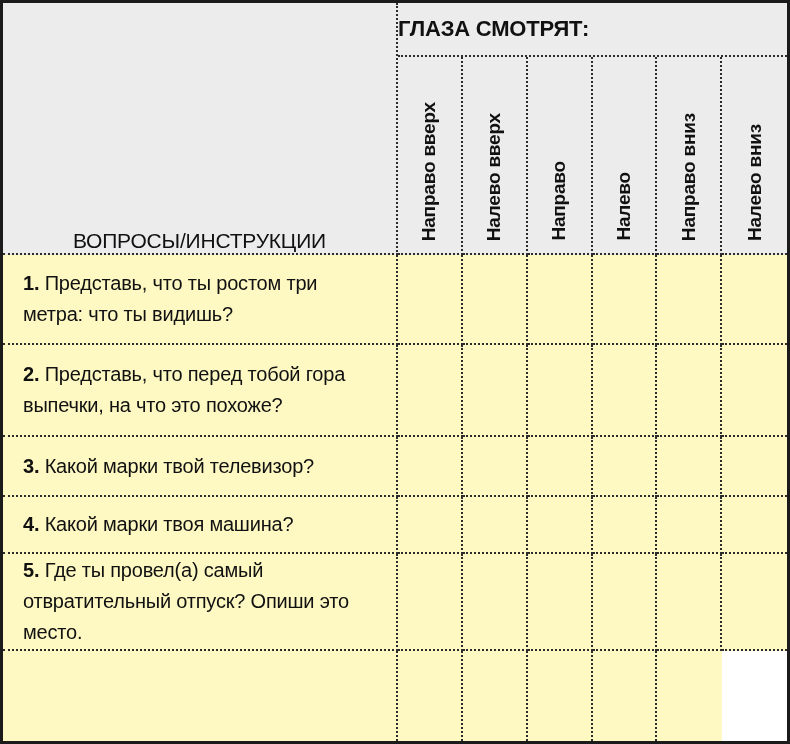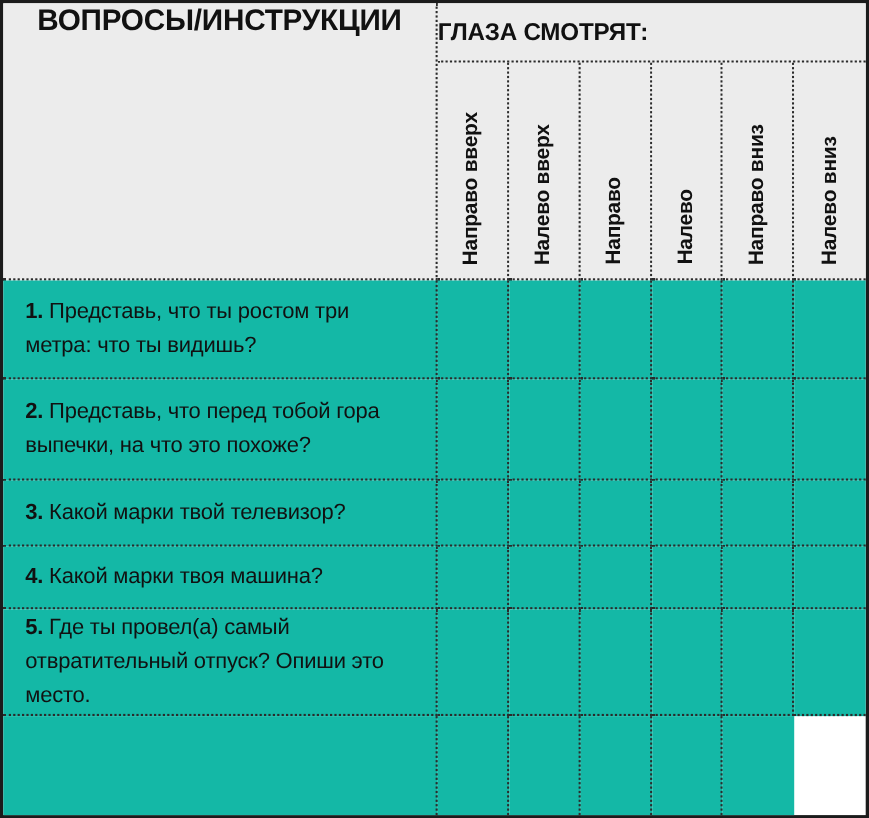--- a/index.html
+++ b/index.html
@@ -14,37 +14,37 @@
     grid-template-columns: 395px repeat(6, 1fr);
     grid-template-rows: 54px 198px 90px 92px 60px 57px 97px auto;
     font-family: "Liberation Sans", "DejaVu Sans", sans-serif;
     color: #111111;
   }
 
   .cell {
     box-sizing: border-box;
     border-right: 2px dotted #2b2b2b;
     border-bottom: 2px dotted #2b2b2b;
-    background: #14b8a6;
+    background: #fef9c3;
     overflow: hidden;
   }
   .cell.nr { border-right: none; }
   .cell.nb { border-bottom: none; }
 
   
   .hdr { background: #ececec; }
 
   .q-hdr {
     grid-column: 1;
     grid-row: 1 / 3;
     display: flex;
-    align-items: flex-start;
+    align-items: flex-end;
     justify-content: center;
-    font-weight: 700;
-    font-size: 27px;
+    font-weight: 400;
+    font-size: 21px;
     letter-spacing: -0.2px;
   }
 
   .eyes-hdr {
     grid-column: 2 / 8;
     grid-row: 1;
     display: flex;
     align-items: center;
     justify-content: flex-start;
     font-weight: 700;

